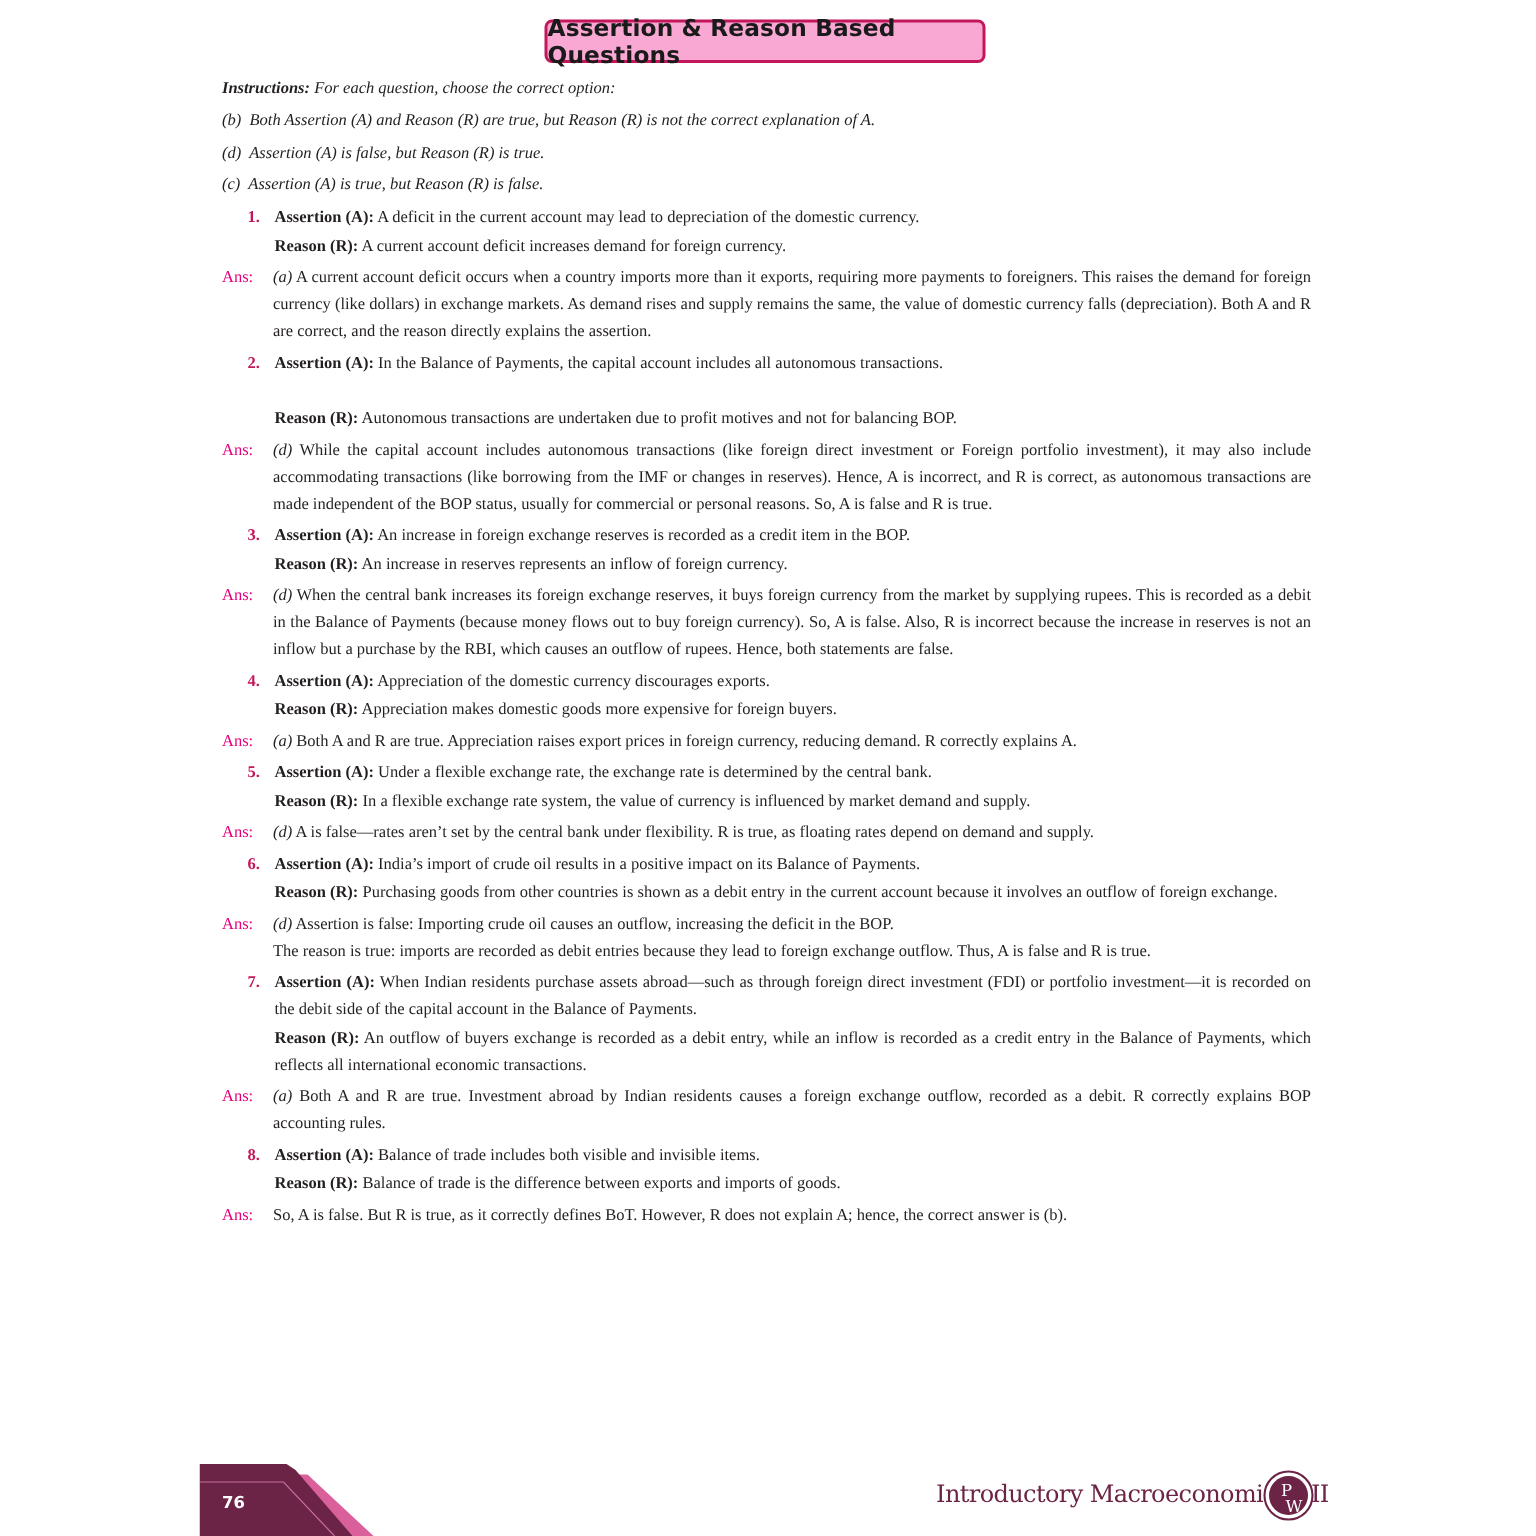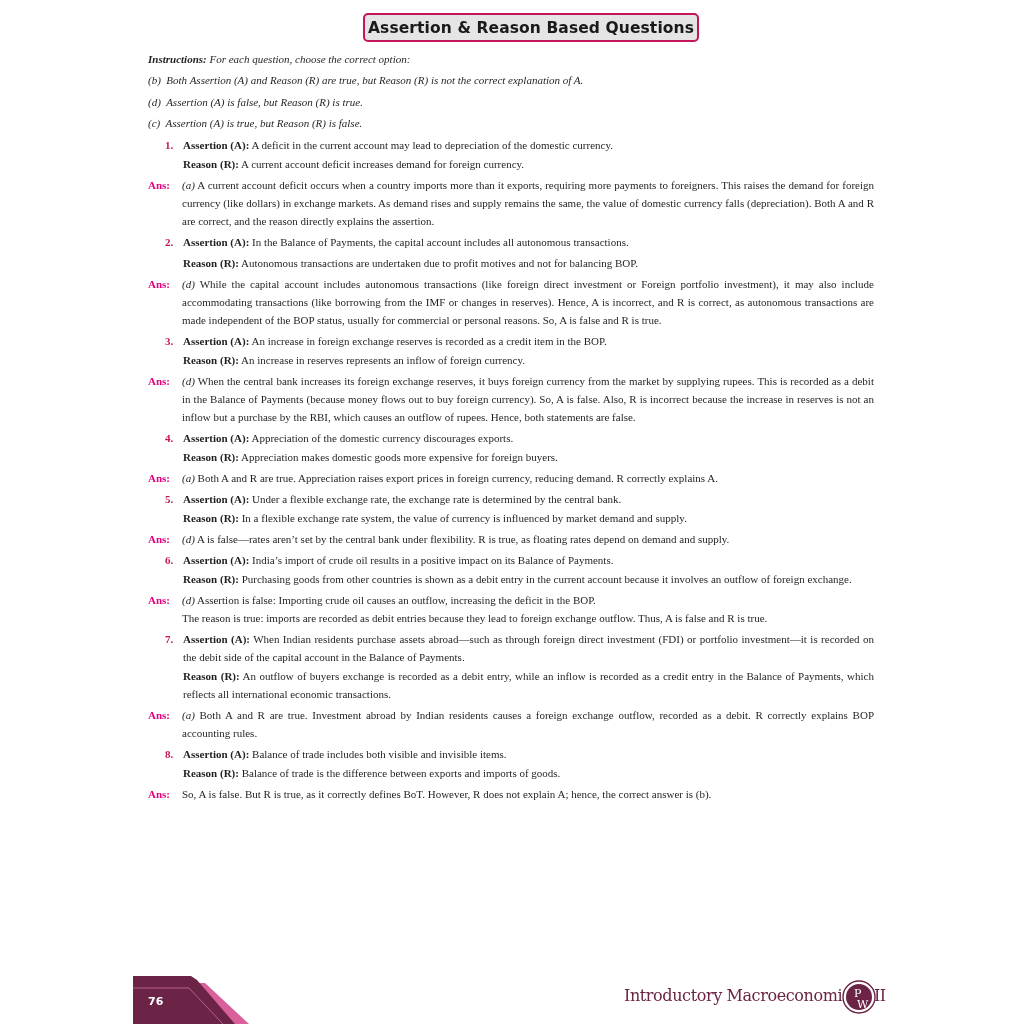--- a/index.html
+++ b/index.html
@@ -1,34 +1,34 @@
 <!DOCTYPE html>
 <html><head>
 <meta charset="utf-8">
 <style>
   html, body { margin: 0; padding: 0; background: #ffffff; }
   body { width: 1024px; height: 1024px; position: relative; overflow: hidden;
          font-family: "Liberation Serif", serif; color: #231f20; }
   .title-box {
-    position: absolute; left: 363px; top: 13px; width: 336px; height: 29px;
-    background: #e5e5e5; border: 2px solid #c2185b; border-radius: 5px;
+    position: absolute; left: 363px; top: 13px; width: 294px; height: 29px;
+    background: #f9a8d4; border: 2px solid #c2185b; border-radius: 5px;
     box-sizing: border-box; display: flex; align-items: center; justify-content: center;
   }
   .title-box span { font-family: "DejaVu Sans", sans-serif; font-weight: bold;
     font-size: 15.5px; color: #1a1a1a; letter-spacing: 0.1px; }
   .content { position: absolute; left: 148px; top: 50px; width: 726px; font-size: 11px; line-height: 18px; }
   .instr-head { font-style: italic; margin-bottom: 3px; }
   .instr-head b { font-style: italic; }
   .opt { font-style: italic; margin-bottom: 3.6px; }
   .q { position: relative; padding-left: 35px; margin-top: 3px; }
   .qnum { position: absolute; left: 17px; top: 0; color: #c2185b; font-weight: bold; }
   .line { margin-bottom: 1px; text-align: justify; }
-  .line.gap { margin-bottom: 3px; }
+  .line.gap { margin-bottom: 19px; }
   .ans { position: relative; padding-left: 34px; margin-top: 3px; margin-bottom: 2px; text-align: justify; }
-  .ans-label { position: absolute; left: 0; top: 0; color: #e6007e; font-weight: bold; }
+  .ans-label { position: absolute; left: 0; top: 0; color: #e6007e; font-weight: normal; }
   .ans p { margin: 0; text-align: justify; }
   .ital { font-style: italic; }
   .footer-tab {
     position: absolute; left: 133px; top: 976px; width: 125px; height: 48px;
   }
   .page-num { position: absolute; left: 148px; top: 995px; color: #ffffff;
     font-family: "DejaVu Sans", sans-serif; font-weight: bold; font-size: 11px; }
   .book-title { position: absolute; left: 624px; top: 986px; font-family: "DejaVu Serif", serif;
     font-size: 16px; color: #6b2346; letter-spacing: -0.4px; }
   .logo { position: absolute; left: 842px; top: 980px; width: 34px; height: 34px; }

